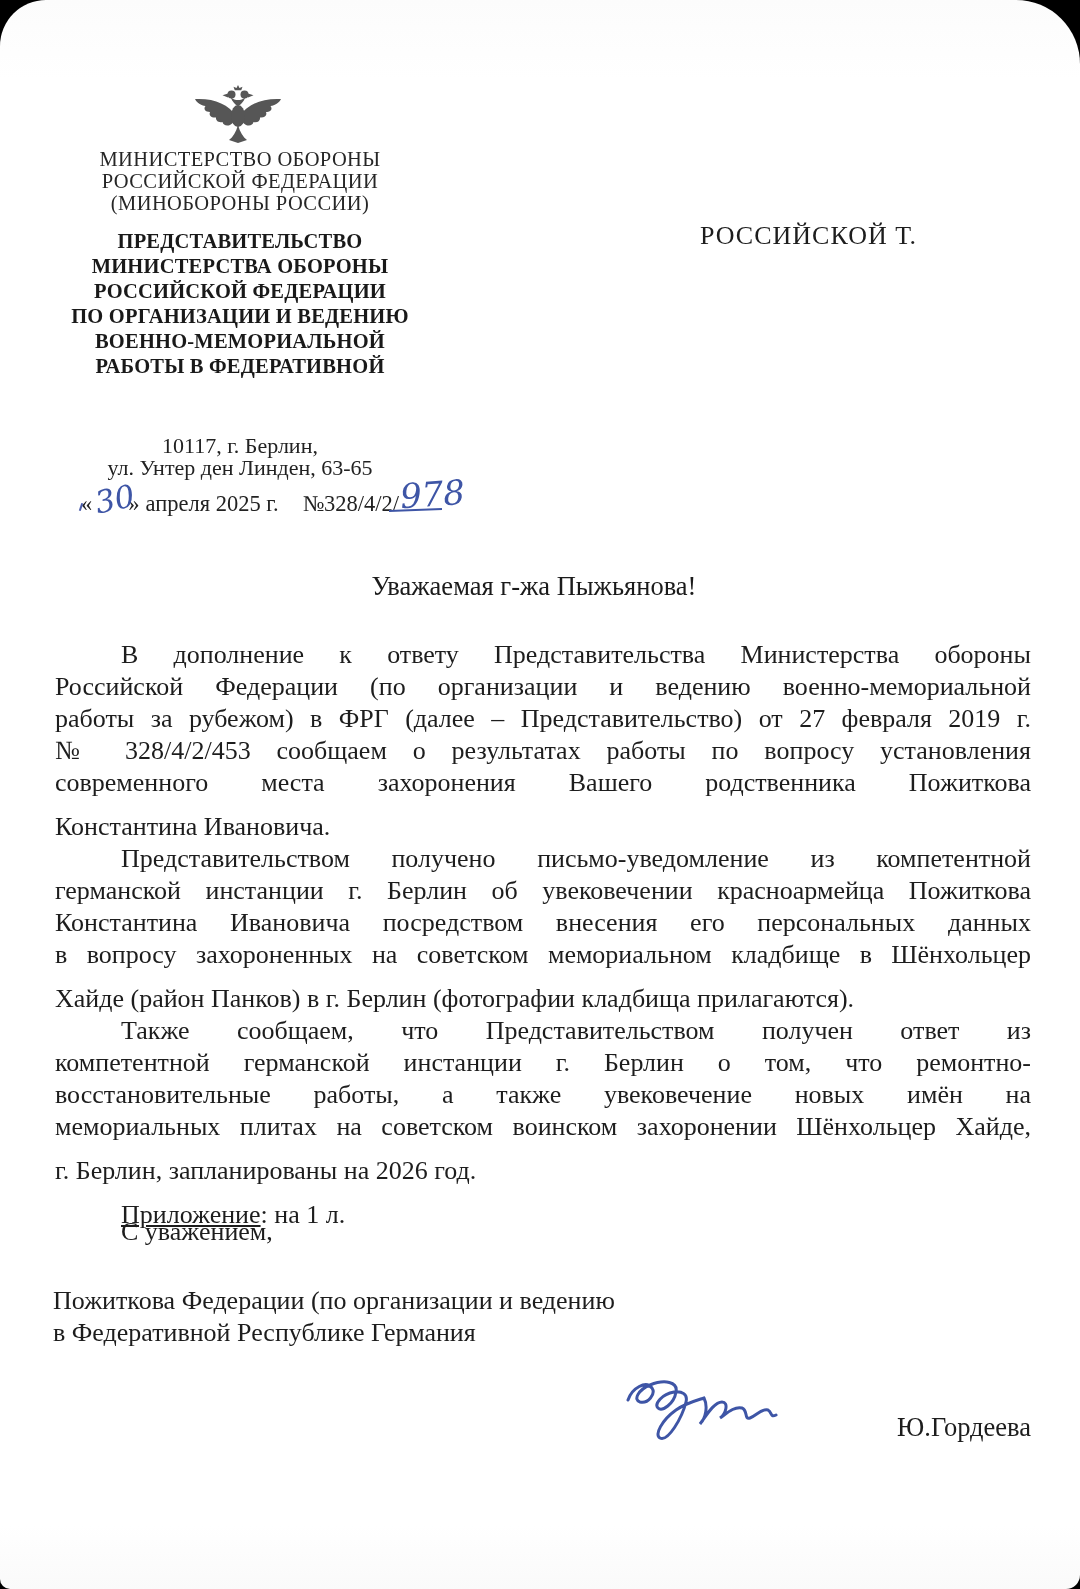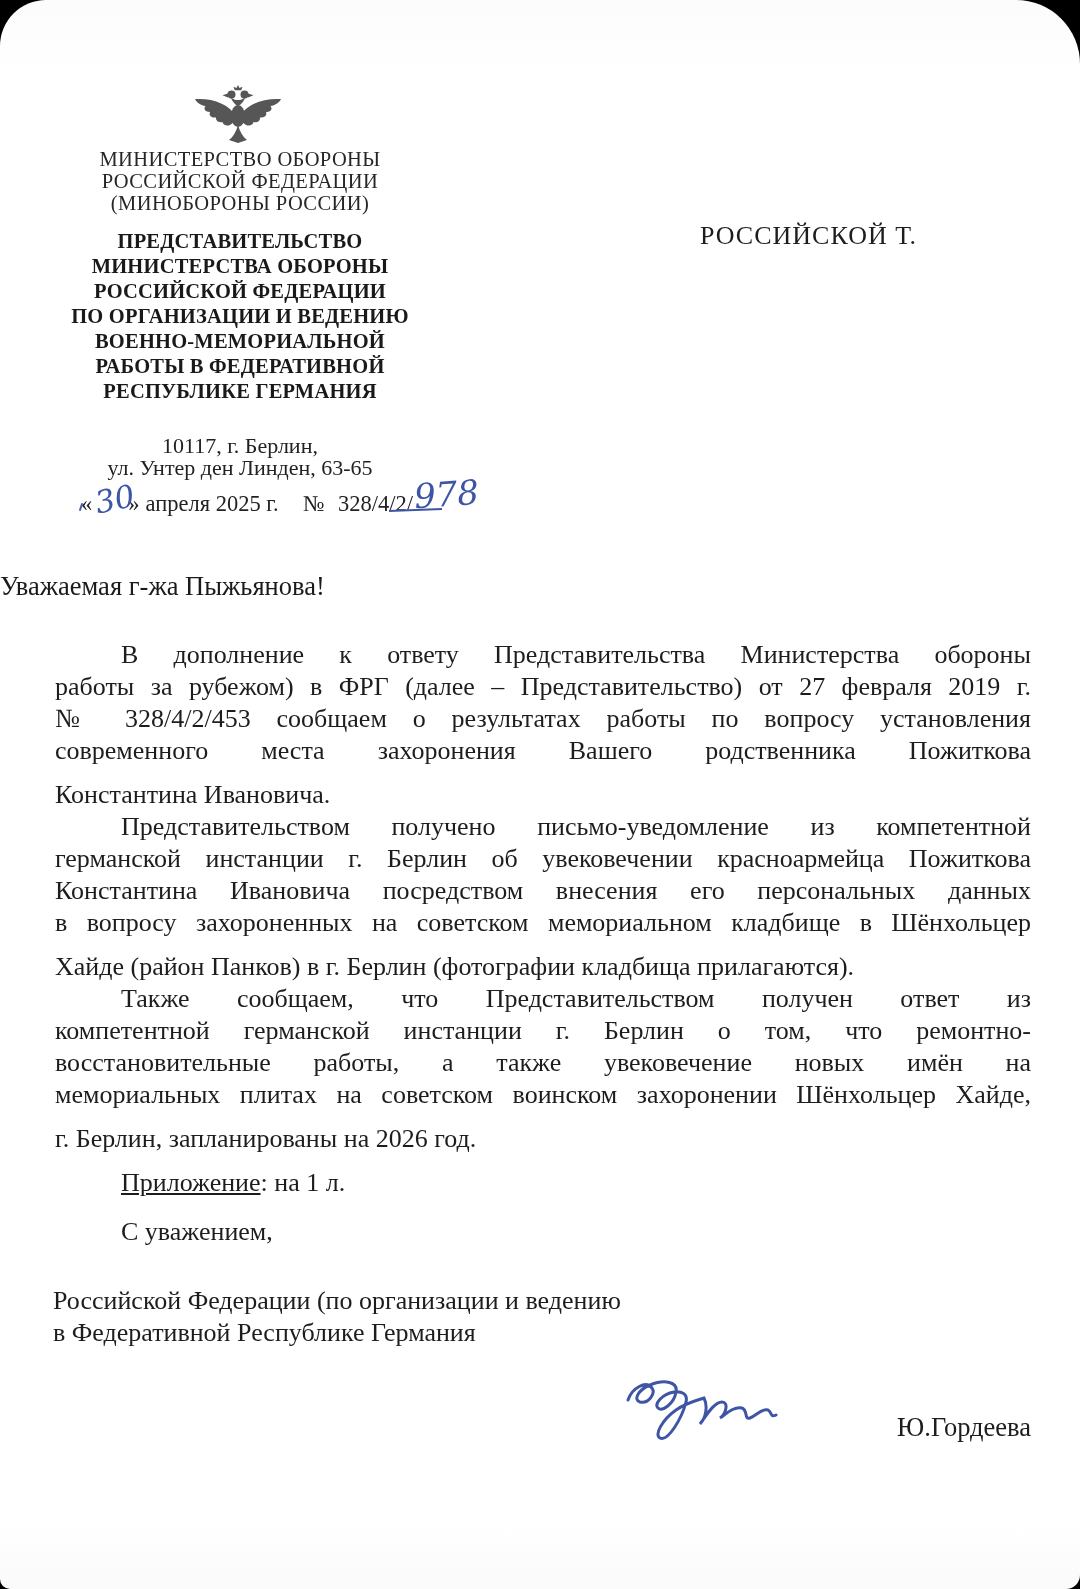--- a/index.html
+++ b/index.html
@@ -30,39 +30,39 @@
   .dateline{
     position:absolute;left:81px;top:479px;font-size:22.5px;color:#222;white-space:nowrap;
   }
   .day-slot{display:inline-block;width:36px;position:relative;}
   .hw{color:#3e55a6;font-style:italic;font-family:"DejaVu Serif","Liberation Serif",serif;}
   .hw-day{
     position:absolute;left:3px;top:-30px;font-size:31px;transform:rotate(-12deg);
   }
   .m-month{margin-left:6px;}
   .m-num{margin-left:24px;}
-  .m-pref{margin-left:14px;}
+  .m-pref{}
   .hw-num{
     display:inline-block;font-size:34px;margin-left:1px;
     transform:translateY(-5px) rotate(-4deg);
   }
   .hw-underline{
     position:absolute;left:389px;top:509px;width:53px;height:0;
     border-top:2.5px solid #3e55a6;transform:rotate(-2deg);
   }
   .stray-mark{
     position:absolute;left:80px;top:503px;width:0;height:8px;
     border-left:2px solid #4a5cab;transform:rotate(18deg);
   }
   
   .recipient{
     position:absolute;left:700px;top:221px;font-size:26px;letter-spacing:1px;color:#1d1d1d;
   }
   .salutation{
-    position:absolute;left:0;top:571px;width:1068px;
+    position:absolute;left:0;top:571px;width:1068px;text-align:center;
     font-size:26.5px;color:#1b1b1b;
   }
   
   .body-block{
     position:absolute;left:55px;top:639px;width:976px;
     font-size:26px;line-height:32px;color:#1d1d1d;
   }
   .jl{text-align:justify;text-align-last:justify;}
   .ll{text-align:left;margin-top:12px;}
   .ind{text-indent:66px;}
@@ -101,40 +101,40 @@
     <div>(МИНОБОРОНЫ РОССИИ)</div>
   </div>
 
   <div class="lh-rep">
     <div>ПРЕДСТАВИТЕЛЬСТВО</div>
     <div>МИНИСТЕРСТВА ОБОРОНЫ</div>
     <div>РОССИЙСКОЙ ФЕДЕРАЦИИ</div>
     <div>ПО ОРГАНИЗАЦИИ И ВЕДЕНИЮ</div>
     <div>ВОЕННО-МЕМОРИАЛЬНОЙ</div>
     <div>РАБОТЫ В ФЕДЕРАТИВНОЙ</div>
-    <div>РЕСПУБЛИКЕ ГЕРМАНИЯ</div>
   </div>
 
   <div class="recipient">РОССИЙСКОЙ Т.</div>
 
   <div class="lh-addr">
     <div>10117, г. Берлин,</div>
     <div>ул. Унтер ден Линден, 63-65</div>
   </div>
 
   <div class="dateline">
     <span>«</span><span class="day-slot"><span class="hw hw-day">30</span></span><span>»</span><span class="m-month">апреля 2025 г.</span><span class="m-num">№</span><span class="m-pref">328/4/2/</span><span class="hw hw-num">978</span>
   </div>
   <div class="hw-underline"></div>
   <div class="stray-mark"></div>
 
   <div class="salutation">Уважаемая г-жа Пыжьянова!</div>
 
   <div class="body-block">
     <div class="jl ind">В дополнение к ответу Представительства Министерства обороны</div>
+    <div class="jl">Российской Федерации (по организации и ведению военно-мемориальной</div>
     <div class="jl">работы за рубежом) в ФРГ (далее – Представительство) от 27 февраля 2019 г.</div>
     <div class="jl">№ 328/4/2/453 сообщаем о результатах работы по вопросу установления</div>
     <div class="jl">современного места захоронения Вашего родственника Пожиткова</div>
     <div class="ll">Константина Ивановича.</div>
 
     <div class="jl ind">Представительством получено письмо-уведомление из компетентной</div>
     <div class="jl">германской инстанции г. Берлин об увековечении красноармейца Пожиткова</div>
     <div class="jl">Константина Ивановича посредством внесения его персональных данных</div>
     <div class="jl">в вопросу захороненных на советском мемориальном кладбище в Шёнхольцер</div>
     <div class="ll">Хайде (район Панков) в г. Берлин (фотографии кладбища прилагаются).</div>
@@ -144,21 +144,21 @@
     <div class="jl">восстановительные работы, а также увековечение новых имён на</div>
     <div class="jl">мемориальных плитах на советском воинском захоронении Шёнхольцер Хайде,</div>
     <div class="ll">г. Берлин, запланированы на 2026 год.</div>
 
     <div class="ll ind"><span class="u">Приложение</span><span>: на 1 л.</span></div>
   </div>
 
   <div class="closing">С уважением,</div>
 
   <div class="sig-block">
-    <div>Российской Федерации (по организации и ведению</div>
+    <div>Пожиткова Федерации (по организации и ведению</div>
     <div>в Федеративной Республике Германия</div>
   </div>
 
   <svg class="signature-svg" viewBox="0 0 180 90" xmlns="http://www.w3.org/2000/svg">
     <path d="M8 42 C12 30 26 22 32 30 C36 36 28 46 20 44 C13 42 18 32 30 27
              C45 21 58 24 56 34 C54 46 42 54 38 50 C34 46 42 36 54 34
              C62 33 68 36 66 44 C62 60 48 84 40 80 C34 77 42 62 56 52
              C66 45 78 42 84 40 C88 48 86 60 80 66 C86 58 94 44 102 44
              C109 44 106 56 100 60 C106 56 114 48 122 50 C128 52 124 62 130 60
              C136 58 142 50 148 52 C152 54 150 60 156 57" fill="none" stroke="#3e55a6" stroke-width="3" stroke-linecap="round"></path>

